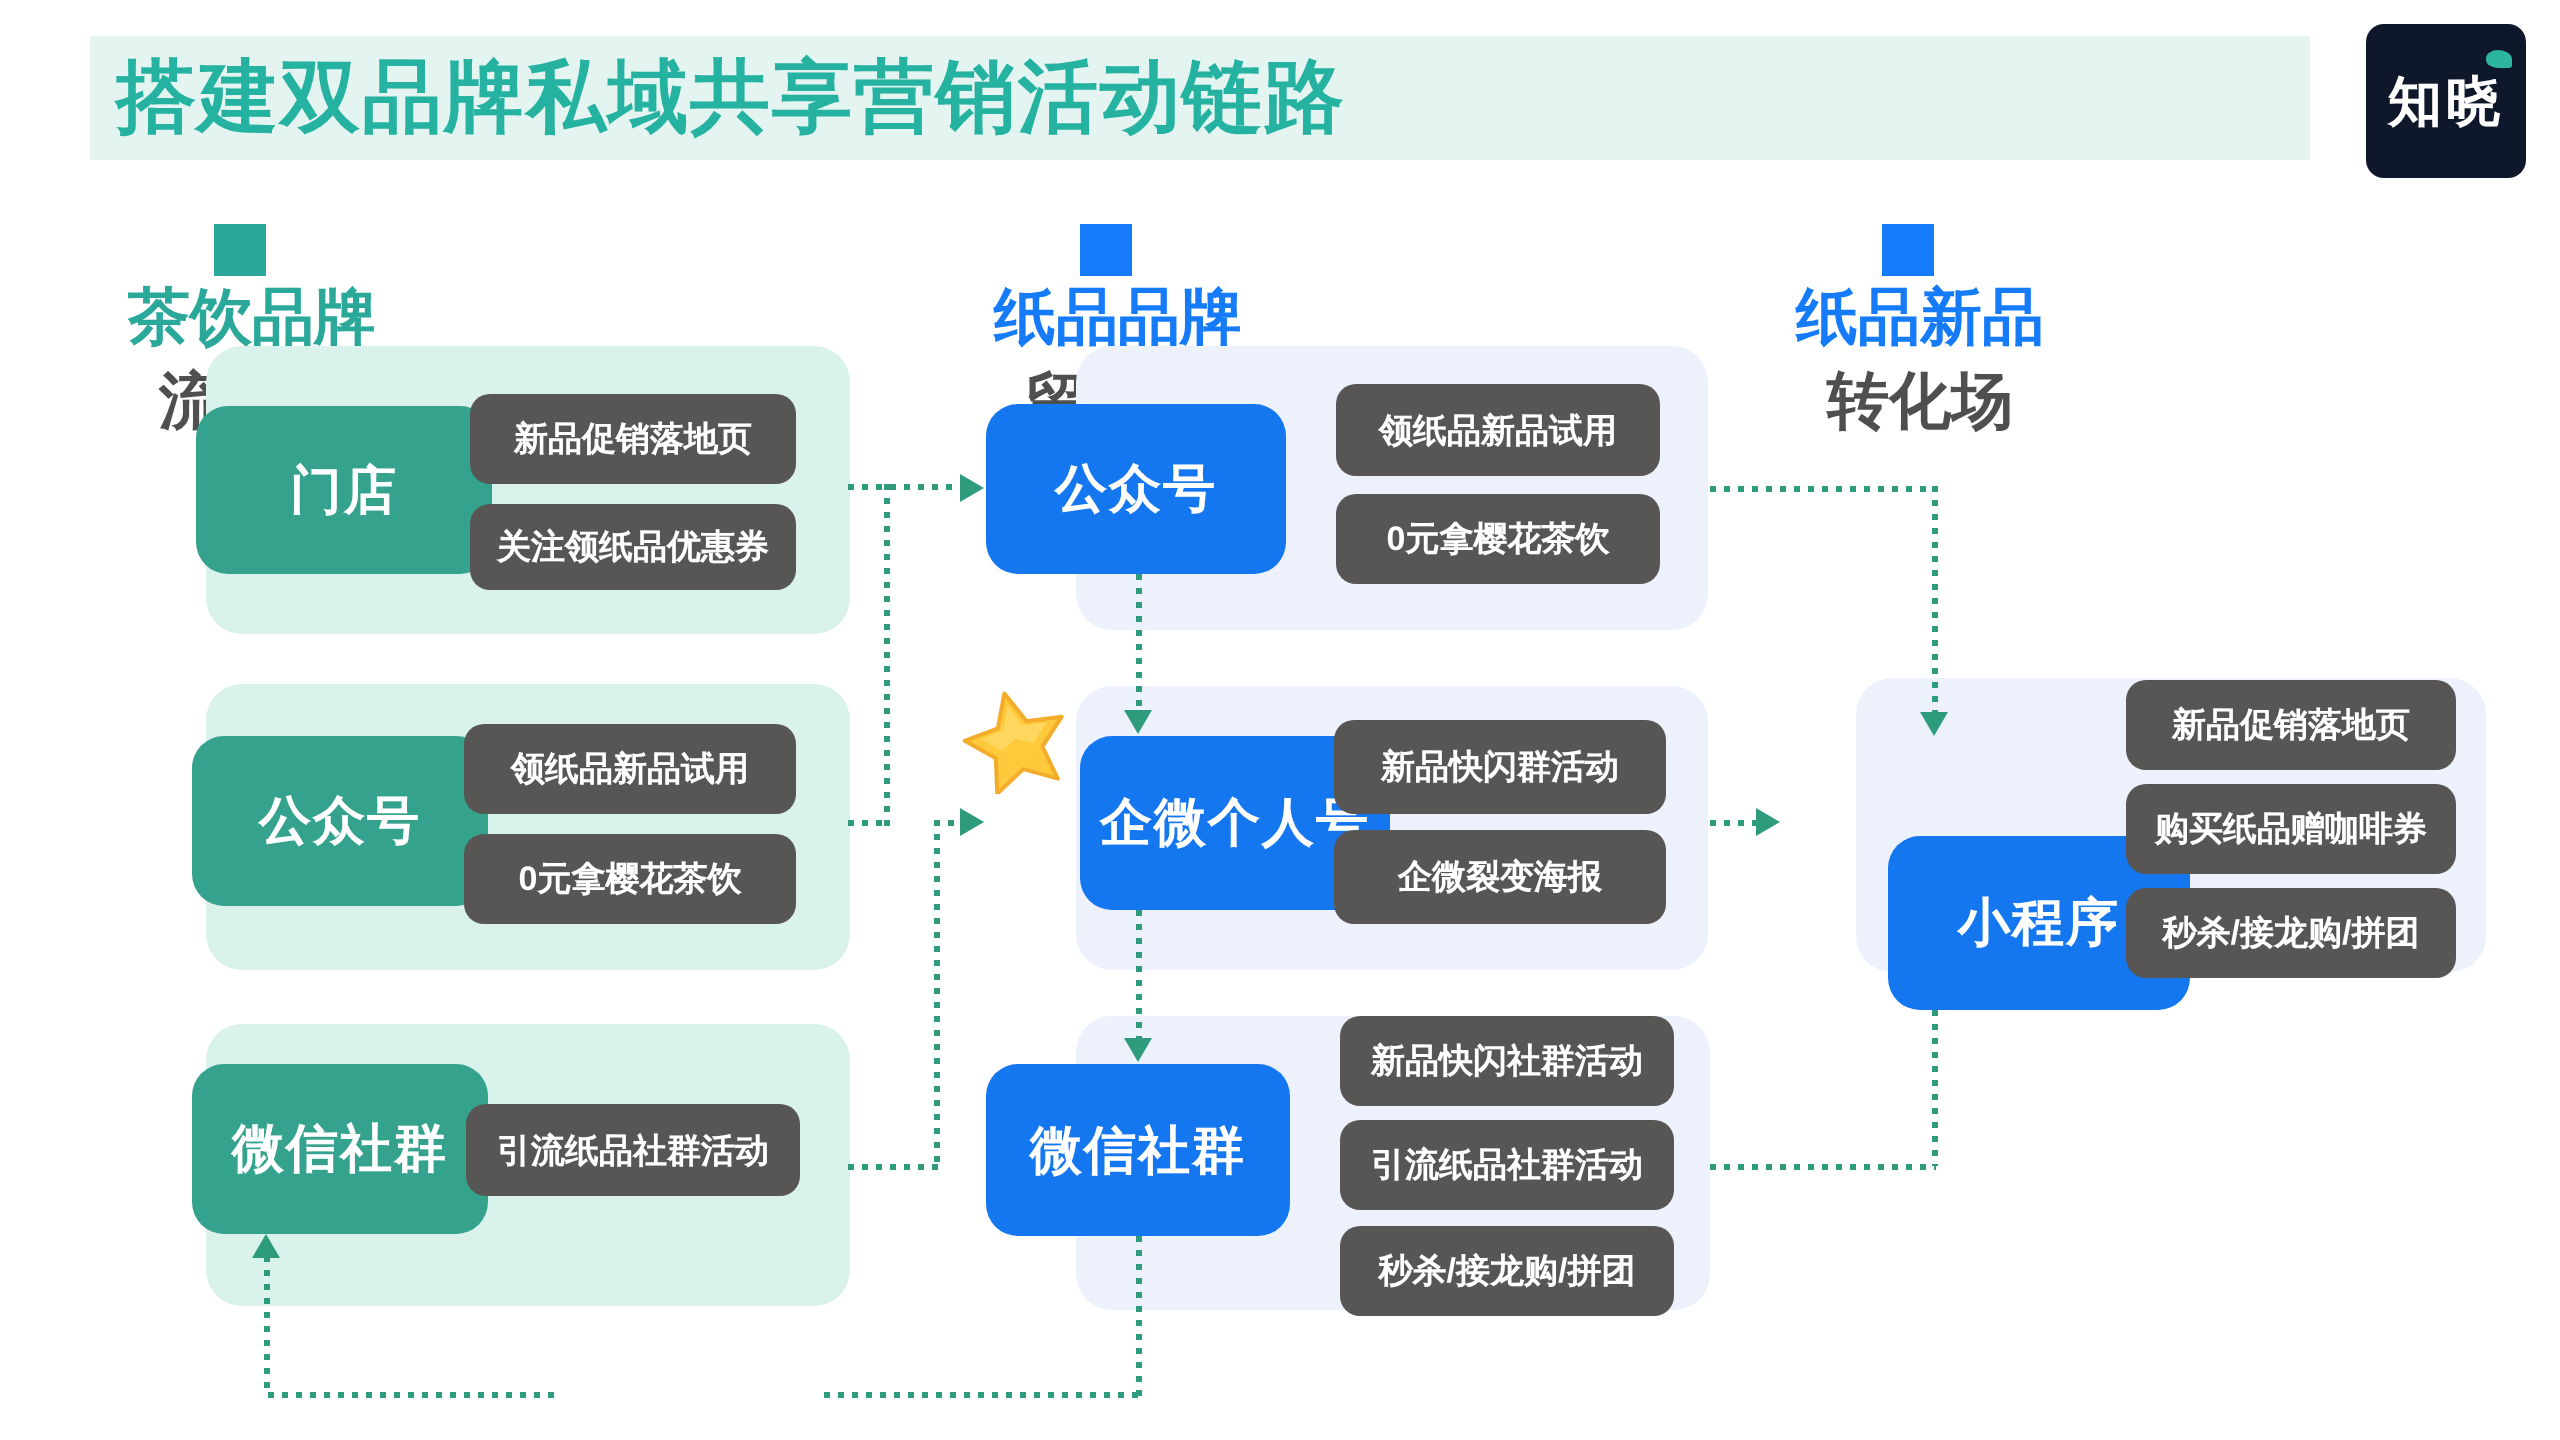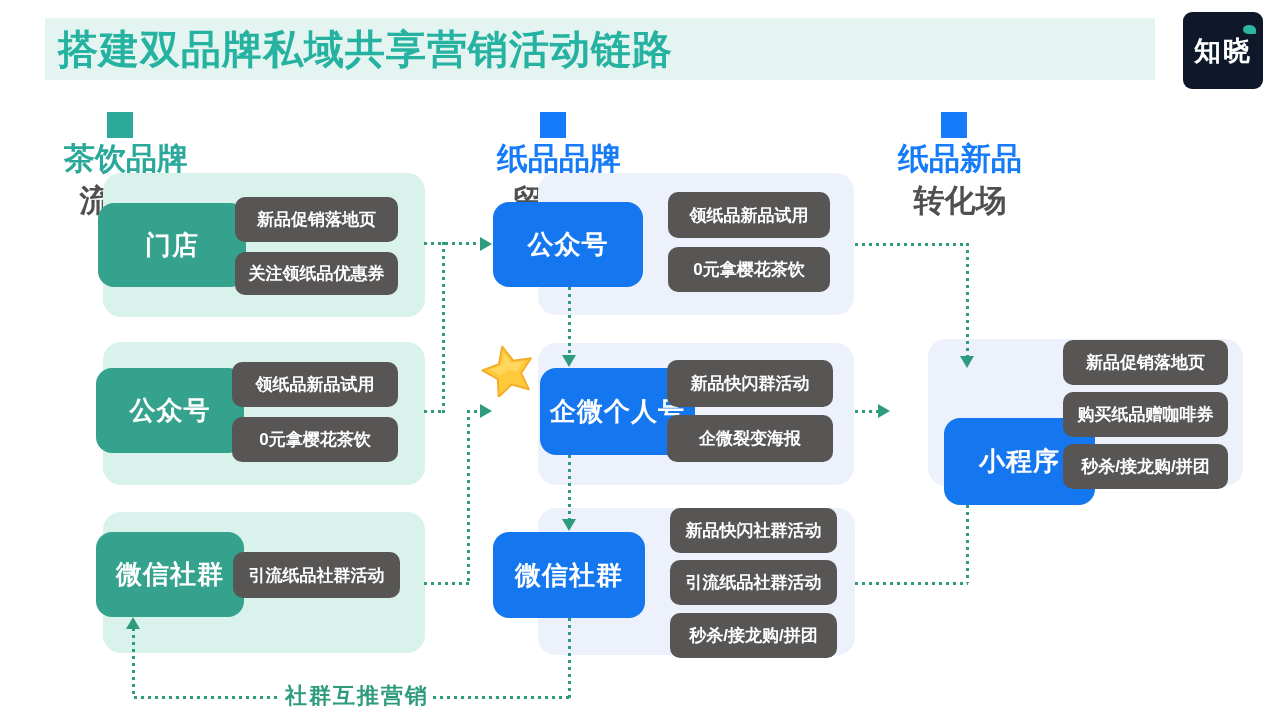--- a/index.html
+++ b/index.html
@@ -142,15 +142,14 @@
   <div class="node blue" style="left:493px;top:532px;width:152px;height:86px;">微信社群</div>
   <div class="tag" style="left:670px;top:508px;width:167px;height:45px;">新品快闪社群活动</div>
   <div class="tag" style="left:670px;top:560px;width:167px;height:45px;">引流纸品社群活动</div>
   <div class="tag" style="left:670px;top:613px;width:167px;height:45px;">秒杀/接龙购/拼团</div>
 
   <div class="node blue" style="left:944px;top:370px;width:151px;height:87px;margin-top:48px;">小程序</div>
   <div class="tag" style="left:1063px;top:340px;width:165px;height:45px;">新品促销落地页</div>
   <div class="tag" style="left:1063px;top:392px;width:165px;height:45px;">购买纸品赠咖啡券</div>
   <div class="tag" style="left:1063px;top:444px;width:165px;height:45px;">秒杀/接龙购/拼团</div>
 
-  <div class="footer-label">社群互推营销</div>
 
 </div>
 
 </body></html>

